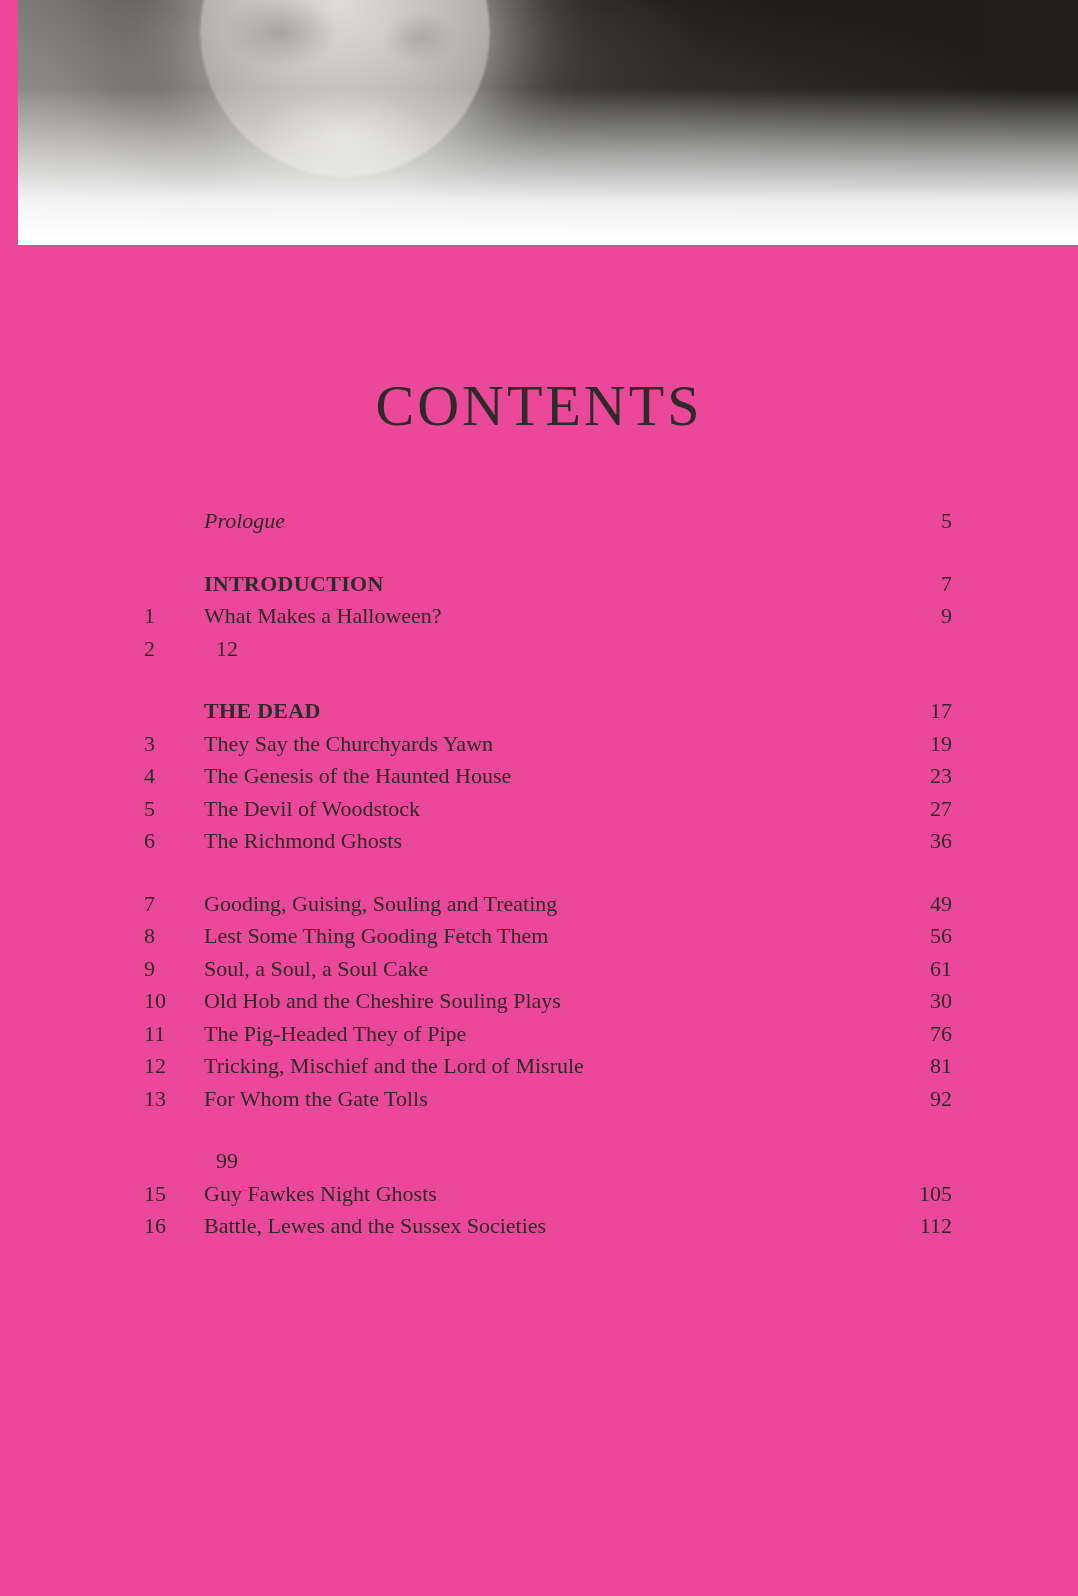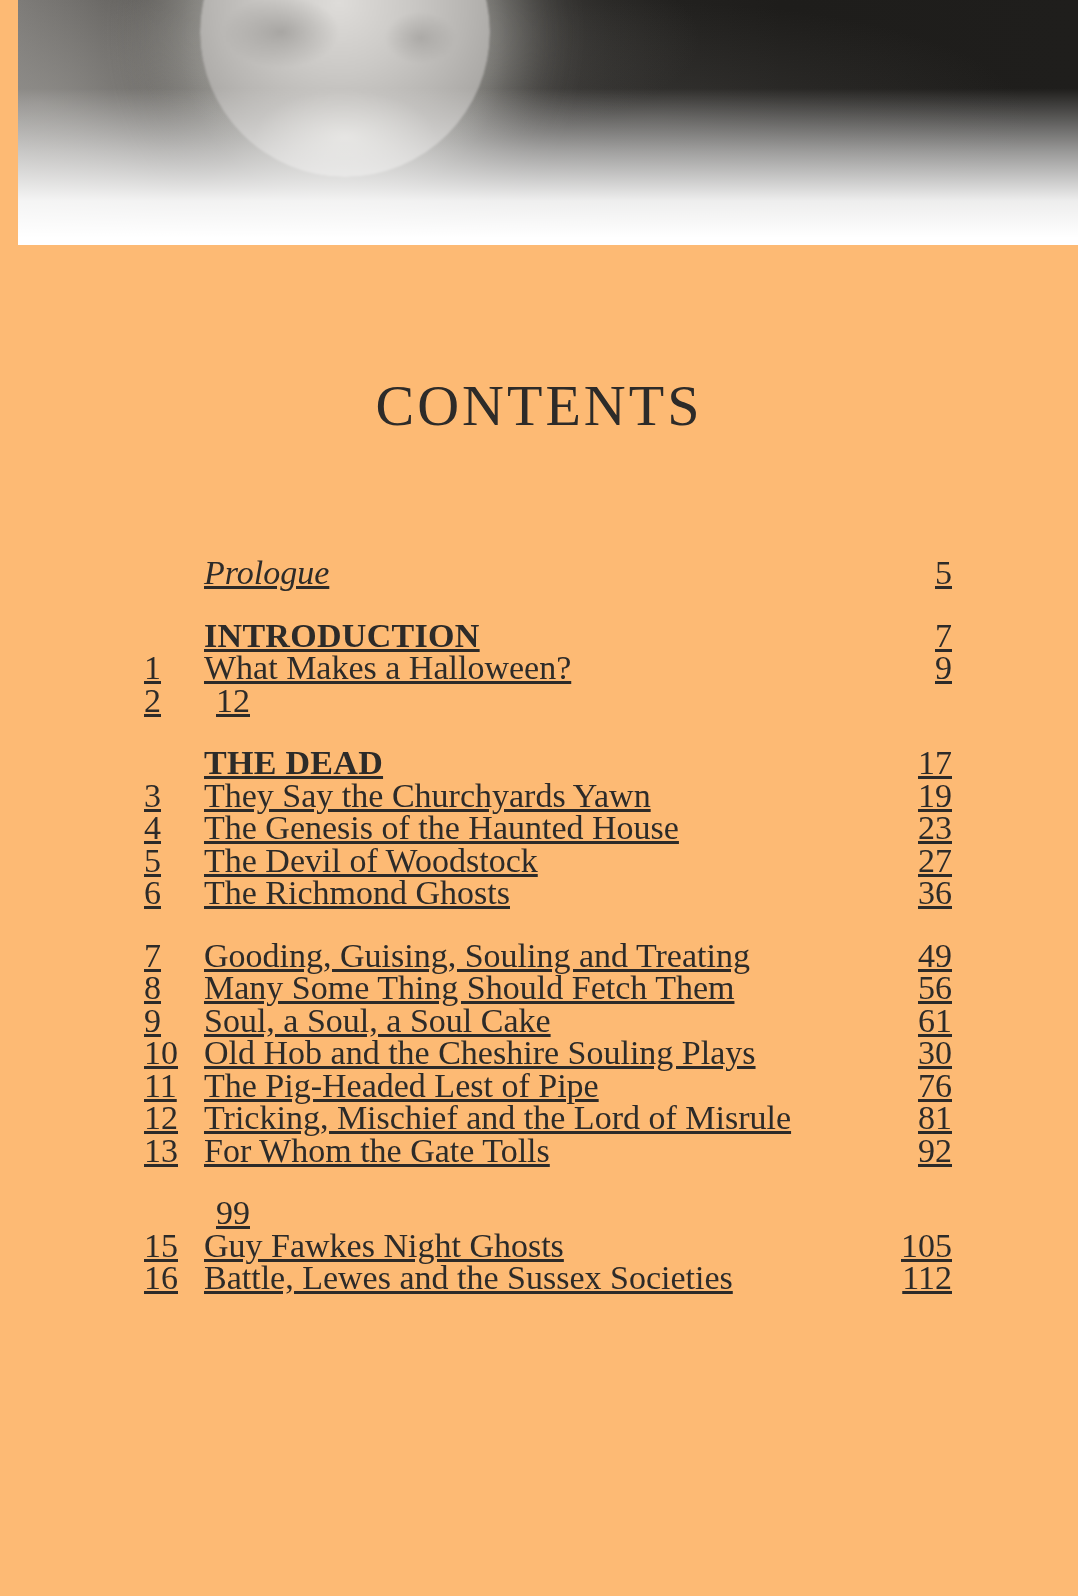--- a/index.html
+++ b/index.html
@@ -5,21 +5,21 @@
   * { margin: 0; padding: 0; box-sizing: border-box; }
   html, body {
     background: #ffffff;
     font-family: "Liberation Serif", "DejaVu Serif", serif;
     color: #2d2b29;
   }
   .page {
     position: relative;
     width: 1078px;
     height: 1596px;
-    background: #fdba74;
+    background: #ec4899;
     overflow: hidden;
   }
 
   
   .banner {
     position: relative;
     margin-left: 18px;
     width: 1060px;
     height: 245px;
     overflow: hidden;
@@ -63,26 +63,25 @@
     text-align: center;
     font-size: 58px;
     line-height: 62px;
     letter-spacing: 3px;
     font-weight: 400;
     color: #2d2b29;
   }
 
   
   .toc {
-    margin-top: 120px;
+    margin-top: 68px;
     margin-left: 144px;
     width: 808px;
-    font-size: 34px;
+    font-size: 22px;
     line-height: 32.5px;
-    text-decoration: underline;
   }
   .row { display: flex; }
   .num {
     width: 60px;
     flex: 0 0 60px;
   }
   .title { flex: 1 1 auto; }
   .pagenum {
     flex: 0 0 auto;
     text-align: right;
@@ -166,39 +165,39 @@
   <section class="toc-group">
 
   <div class="row entry-row">
     <span class="num">7</span>
     <span class="title">Gooding, Guising, Souling and Treating</span>
     <span class="pagenum">49</span>
   </div>
 
   <div class="row entry-row">
     <span class="num">8</span>
-    <span class="title">Many Some Thing Should Fetch Them</span>
+    <span class="title">Lest Some Thing Gooding Fetch Them</span>
     <span class="pagenum">56</span>
   </div>
 
   <div class="row entry-row">
     <span class="num">9</span>
     <span class="title">Soul, a Soul, a Soul Cake</span>
     <span class="pagenum">61</span>
   </div>
 
   <div class="row entry-row">
     <span class="num">10</span>
     <span class="title">Old Hob and the Cheshire Souling Plays</span>
     <span class="pagenum">30</span>
   </div>
 
   <div class="row entry-row">
     <span class="num">11</span>
-    <span class="title">The Pig-Headed Lest of Pipe</span>
+    <span class="title">The Pig-Headed They of Pipe</span>
     <span class="pagenum">76</span>
   </div>
 
   <div class="row entry-row">
     <span class="num">12</span>
     <span class="title">Tricking, Mischief and the Lord of Misrule</span>
     <span class="pagenum">81</span>
   </div>
 
   <div class="row entry-row">

